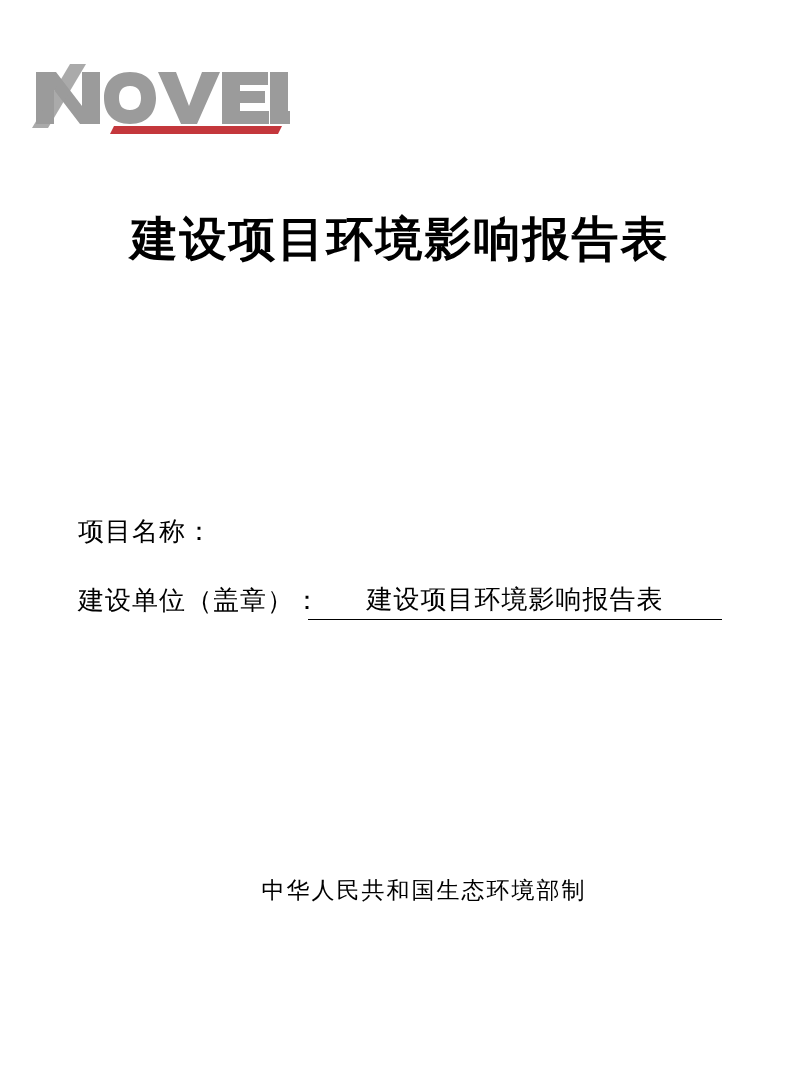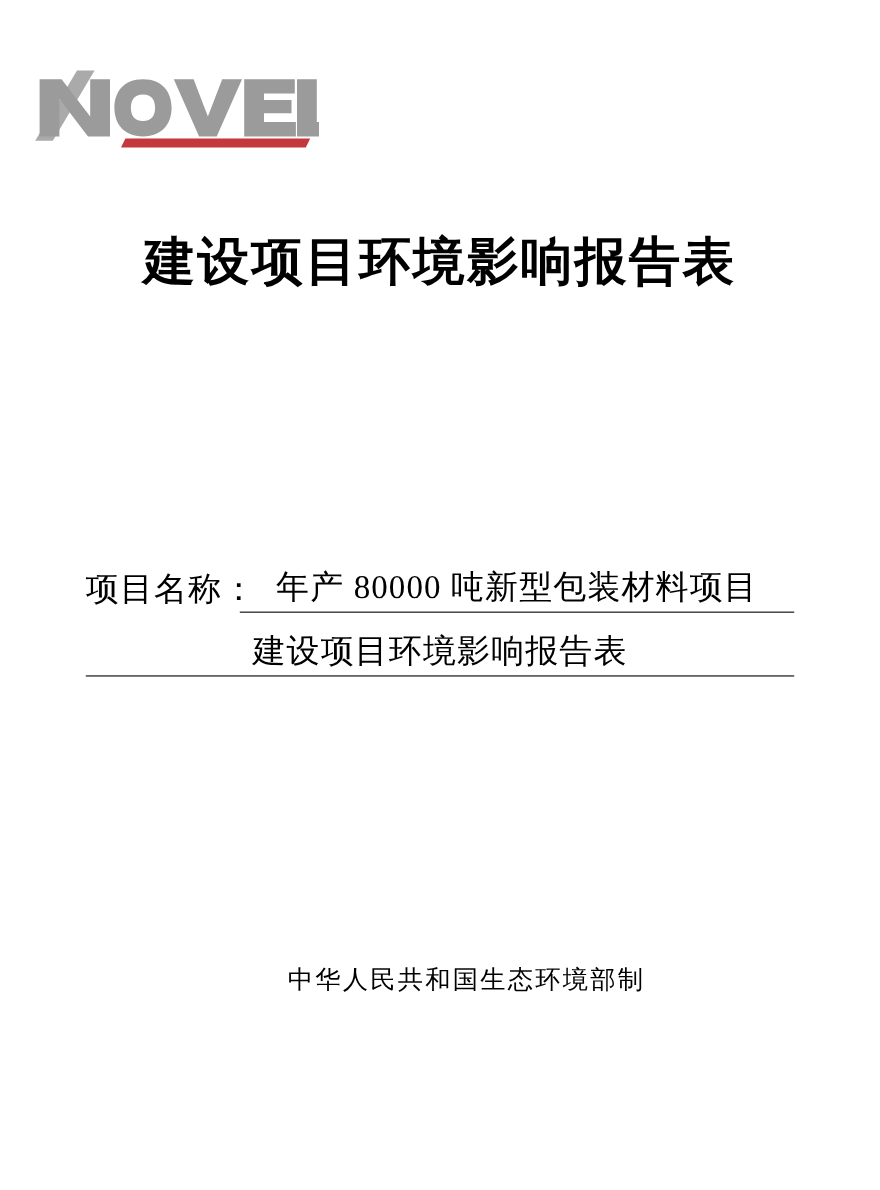--- a/index.html
+++ b/index.html
@@ -50,22 +50,22 @@
   
   .fields {
     position: absolute;
     left: 78px;
     top: 515px;
     width: 644px;
   }
   .field-row {
     display: flex;
     align-items: flex-end;
-    margin-bottom: 16px;
-    font-size: 30px;
+    margin-bottom: 32px;
+    font-size: 26px;
     line-height: 1.3;
     white-space: nowrap;
   }
   .field-label {
     flex: 0 0 auto;
     font-family: "Liberation Serif", "DejaVu Serif", serif;
     letter-spacing: 1px;
     padding-bottom: 2px;
   }
   .field-value {
@@ -119,24 +119,24 @@
       <path d="M84 64 L252 64 L248 72 L80 72 Z" fill="#c4373c"></path>
     </svg>
   </div>
 
   <div class="doc-title">建设项目环境影响报告表</div>
 
   <div class="fields">
 
     <div class="field-row row-name">
       <span class="field-label">项目名称：</span>
-      <span class="field-value">年产 80000 吨新型包装材料项目</span>
     </div>
 
     <div class="field-row row-unit">
+      <span class="field-label">建设单位（盖章）：</span>
       <span class="field-value">建设项目环境影响报告表</span>
     </div>
 
     <div class="field-row row-date">
     </div>
 
   </div>
 
   <div class="doc-footer">中华人民共和国生态环境部制</div>
 

